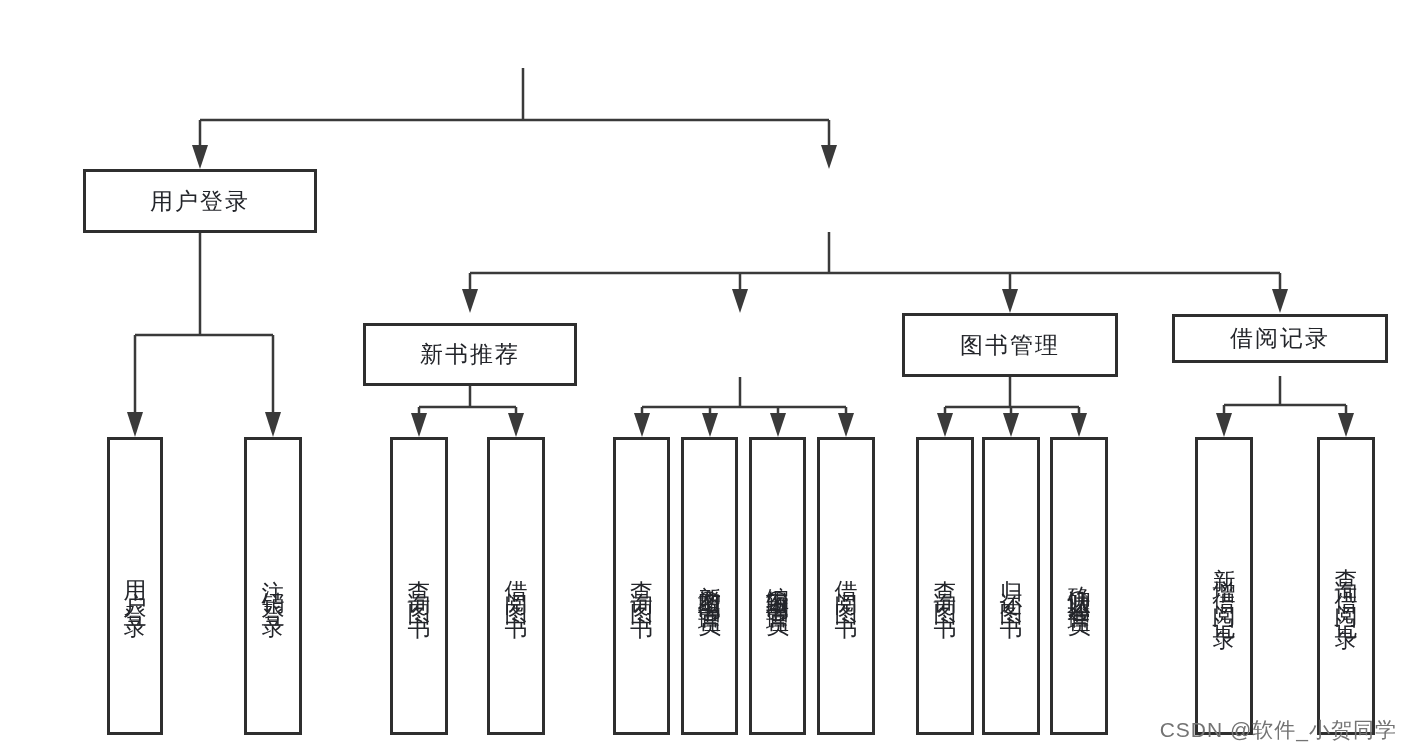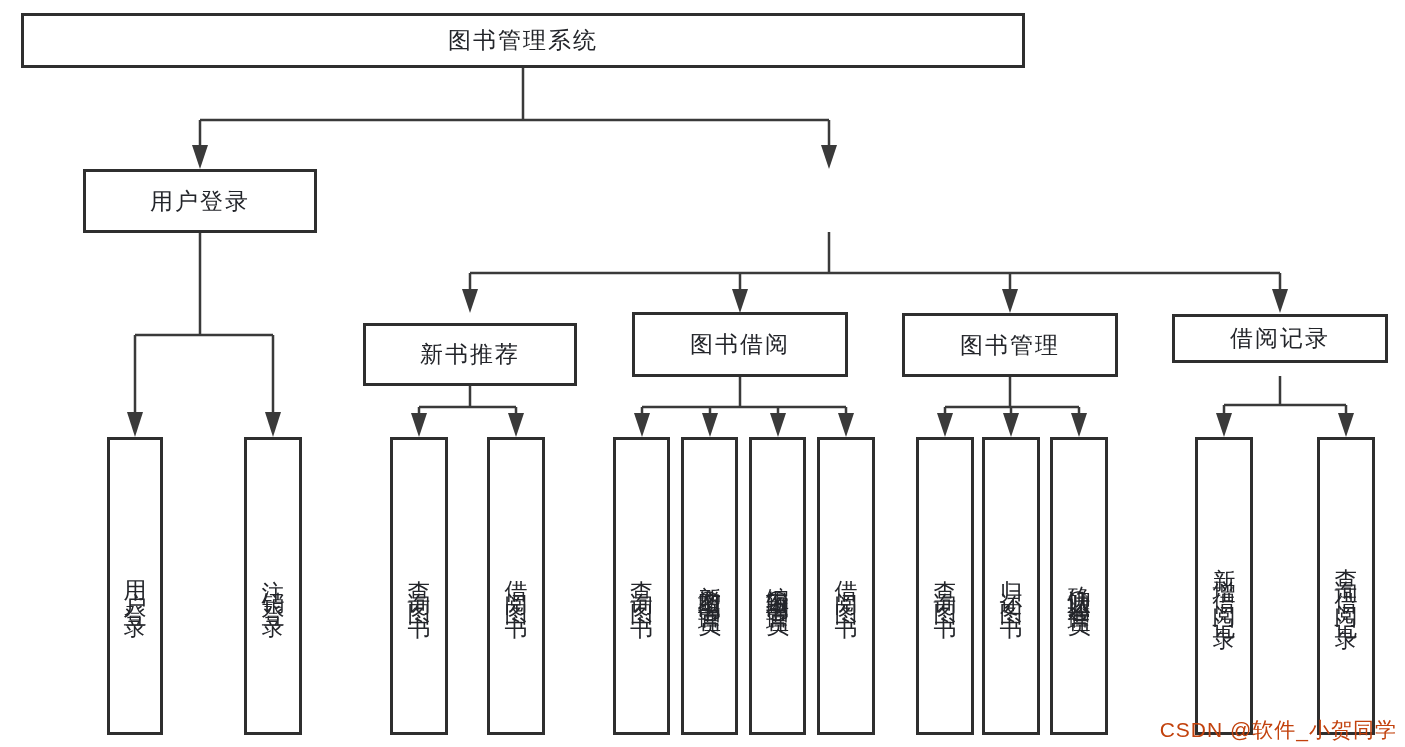--- a/index.html
+++ b/index.html
@@ -14,21 +14,21 @@
     color:#23252a;z-index:1;
   }
   .lbl{font-size:23px;letter-spacing:2px;white-space:nowrap;}
   .lbl-v{
     writing-mode:vertical-rl;text-orientation:mixed;
     font-size:23px;letter-spacing:12px;line-height:1;white-space:nowrap;
   }
   .lbl-v.tight{letter-spacing:4px;}
   .watermark{
     position:absolute;right:8px;bottom:3px;z-index:3;
-    font-size:21px;color:#c2410c;letter-spacing:1px;white-space:nowrap;margin-left:23px;
+    font-size:21px;color:#737373;letter-spacing:1px;white-space:nowrap;margin-left:23px;
   }
 </style>
 </head>
 <body>
 
 <div class="canvas">
 
   <svg class="wires" width="1405" height="747" viewBox="0 0 1405 747">
     <g stroke="#3a3a3a" stroke-width="2.5" fill="none">
 
@@ -62,33 +62,27 @@
       <polygon points="778,437 770,413 786,413"></polygon>
       <polygon points="846,437 838,413 854,413"></polygon>
       <polygon points="945,437 937,413 953,413"></polygon>
       <polygon points="1011,437 1003,413 1019,413"></polygon>
       <polygon points="1079,437 1071,413 1087,413"></polygon>
       <polygon points="1224,437 1216,413 1232,413"></polygon>
       <polygon points="1346,437 1338,413 1354,413"></polygon>
     </g>
   </svg>
 
-  <div class="node" style="left:21px;top:13px;width:1004px;height:55px">
-    <span class="lbl">图书管理系统</span>
-  </div>
 
   <div class="node" style="left:83px;top:169px;width:234px;height:64px">
     <span class="lbl">用户登录</span>
   </div>
 
   <div class="node" style="left:363px;top:323px;width:214px;height:63px">
     <span class="lbl">新书推荐</span>
-  </div>
-  <div class="node" style="left:632px;top:312px;width:216px;height:65px">
-    <span class="lbl">图书借阅</span>
   </div>
   <div class="node" style="left:902px;top:313px;width:216px;height:64px">
     <span class="lbl">图书管理</span>
   </div>
   <div class="node" style="left:1172px;top:314px;width:216px;height:49px">
     <span class="lbl">借阅记录</span>
   </div>
 
   <div class="node" style="left:107px;top:437px;width:56px;height:298px">
     <span class="lbl-v">用户登录</span>

